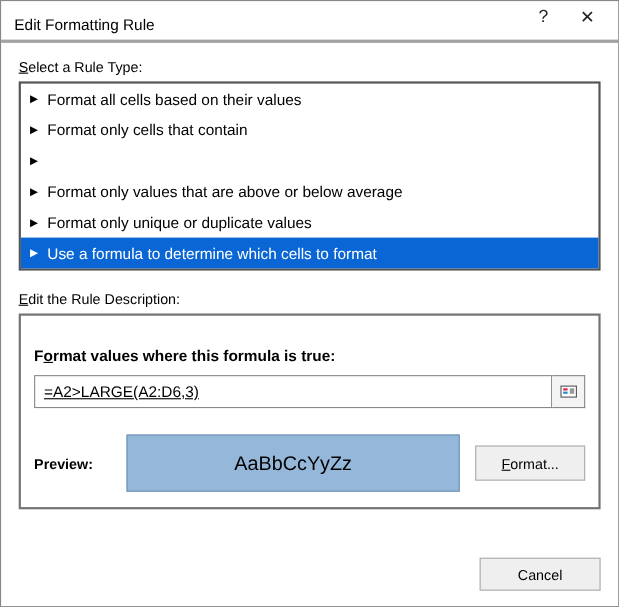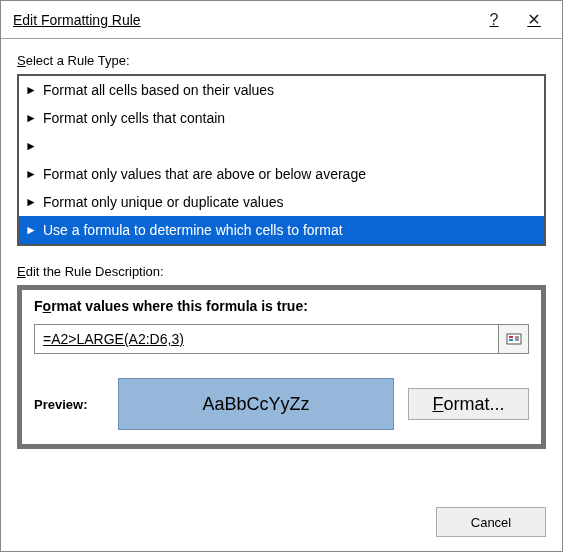--- a/index.html
+++ b/index.html
@@ -14,25 +14,24 @@
     .dialog {
       border: 1px solid #888;
       width: 563px;
       height: 552px;
       display: flex;
       flex-direction: column;
       background: #fff;
     }
     .titlebar {
       display: flex;
-      align-items: center;
+      align-items: flex-end;
       padding: 6px 8px 6px 12px;
-      border-bottom: 1px solid #a3a3a3;
+      border-bottom: 3px solid #a3a3a3;
       height: 38px;
-      text-decoration: underline;
     }
     .titlebar .title {
       font-size: 14px;
       flex: 1;
     }
     .titlebar .tbtn {
       width: 40px;
       height: 28px;
       display: flex;
       align-items: center;
@@ -69,22 +68,22 @@
       margin-right: 4px;
       font-size: 12px;
       color: #000;
     }
     .rule-item.selected {
       background: #0a66d4;
       color: #fff;
     }
     .rule-item.selected .marker { color: #fff; }
     .desc-box {
-      border: 5px solid #737373;
-      padding: 8px 12px 14px 12px;
+      border: 2px solid #737373;
+      padding: 28px 12px 14px 12px;
       margin-bottom: 14px;
     }
     .desc-title {
       font-size: 14px;
       font-weight: bold;
       margin-bottom: 10px;
     }
     .formula-row {
       display: flex;
       align-items: stretch;
@@ -126,25 +125,25 @@
       height: 52px;
       background: #95b7d9;
       border: 1px solid #6f92b5;
       display: flex;
       align-items: center;
       justify-content: center;
       font-size: 18px;
       color: #000000;
     }
     .format-btn {
-      width: 121px;
+      width: 100px;
       height: 32px;
       border: 1px solid #aaa;
       background: #efefef;
-      font-size: 18px;
+      font-size: 13px;
       cursor: pointer;
     }
     .footer {
       display: flex;
       justify-content: flex-end;
       gap: 10px;
       padding: 10px 16px 14px 16px;
     }
     .footer button {
       width: 110px;

